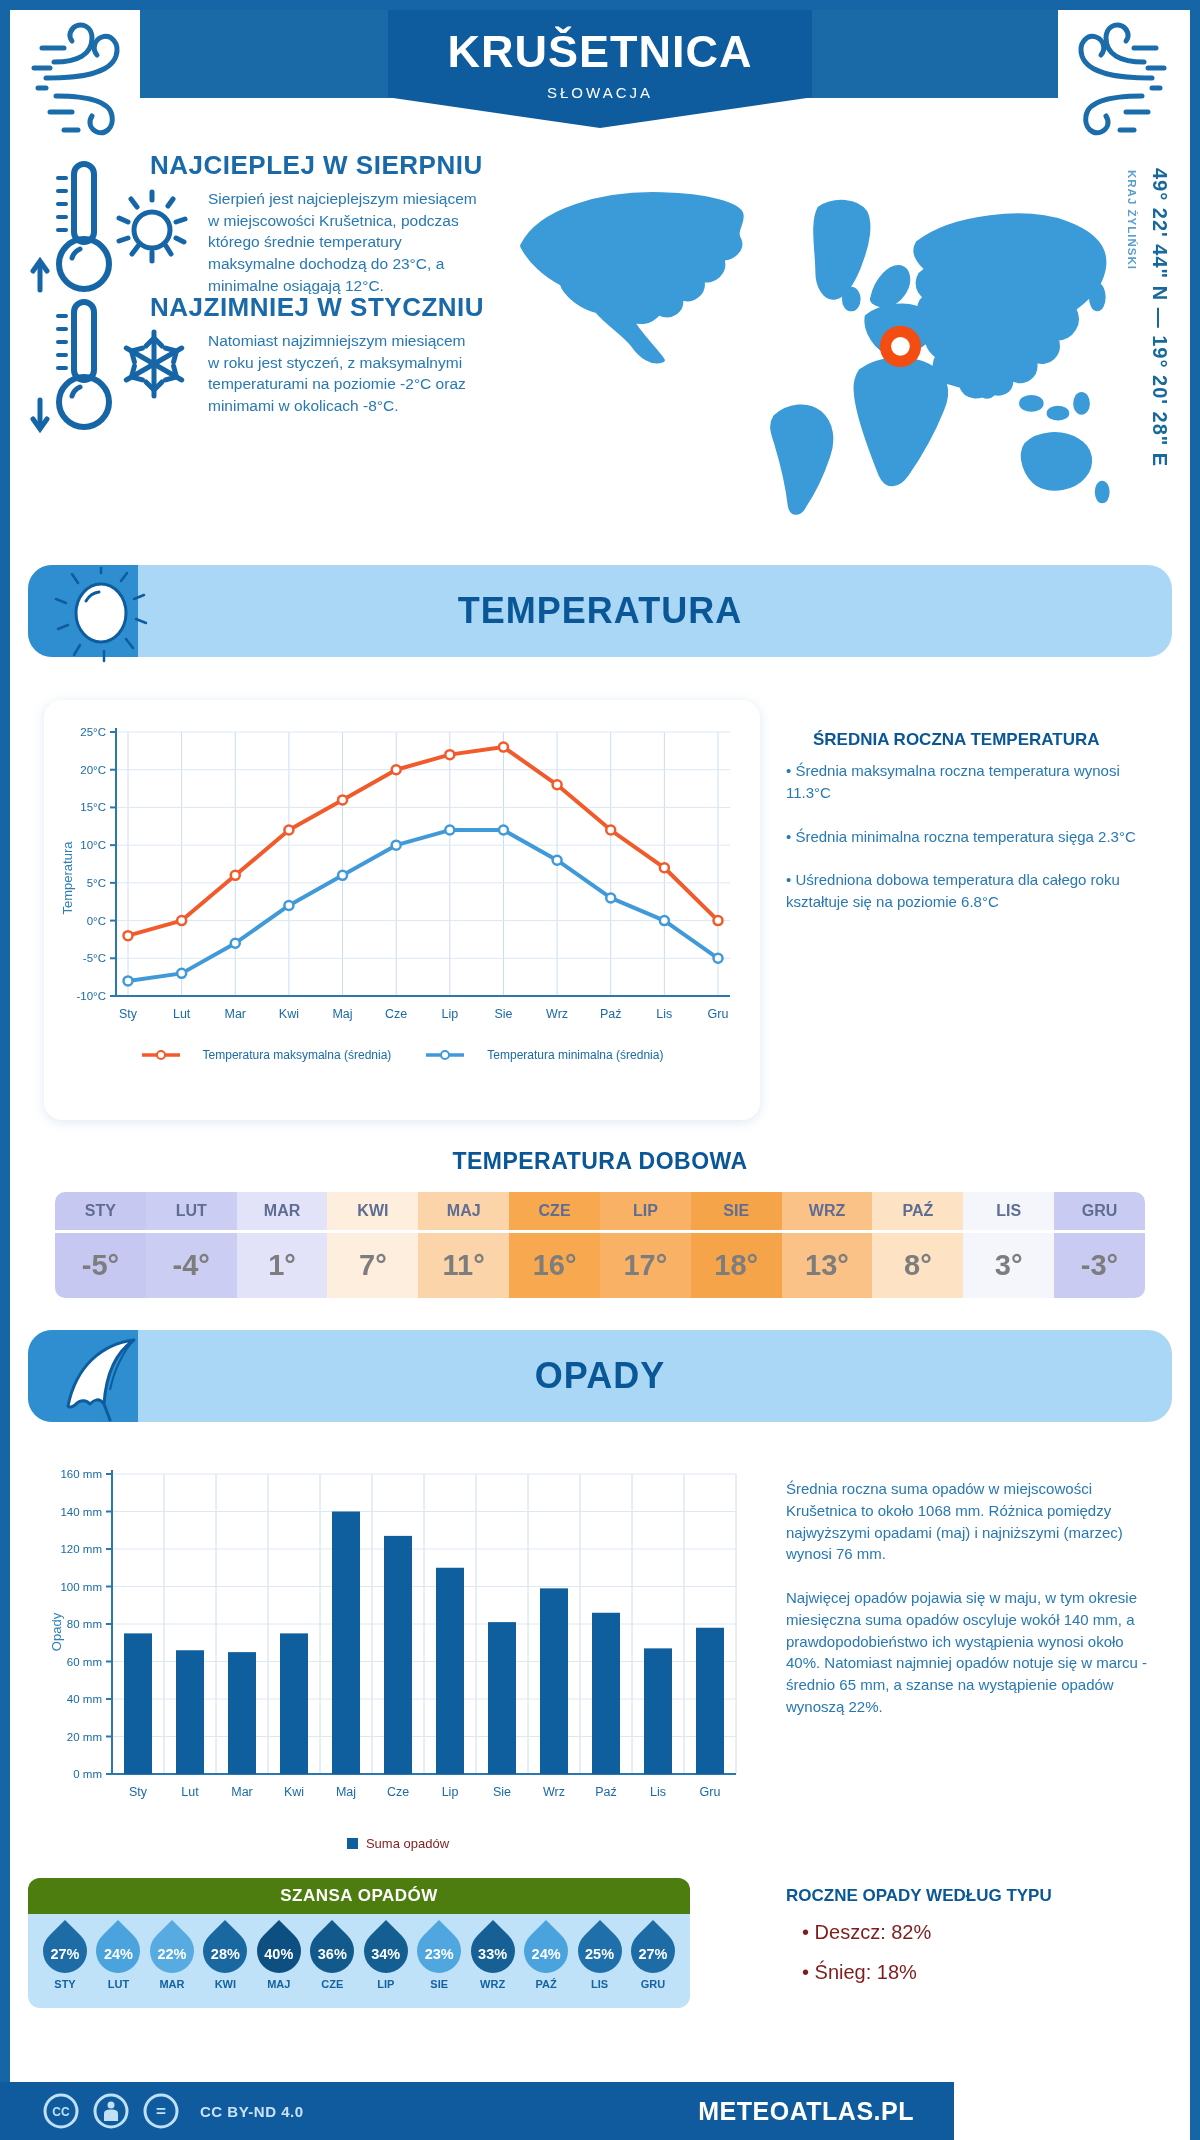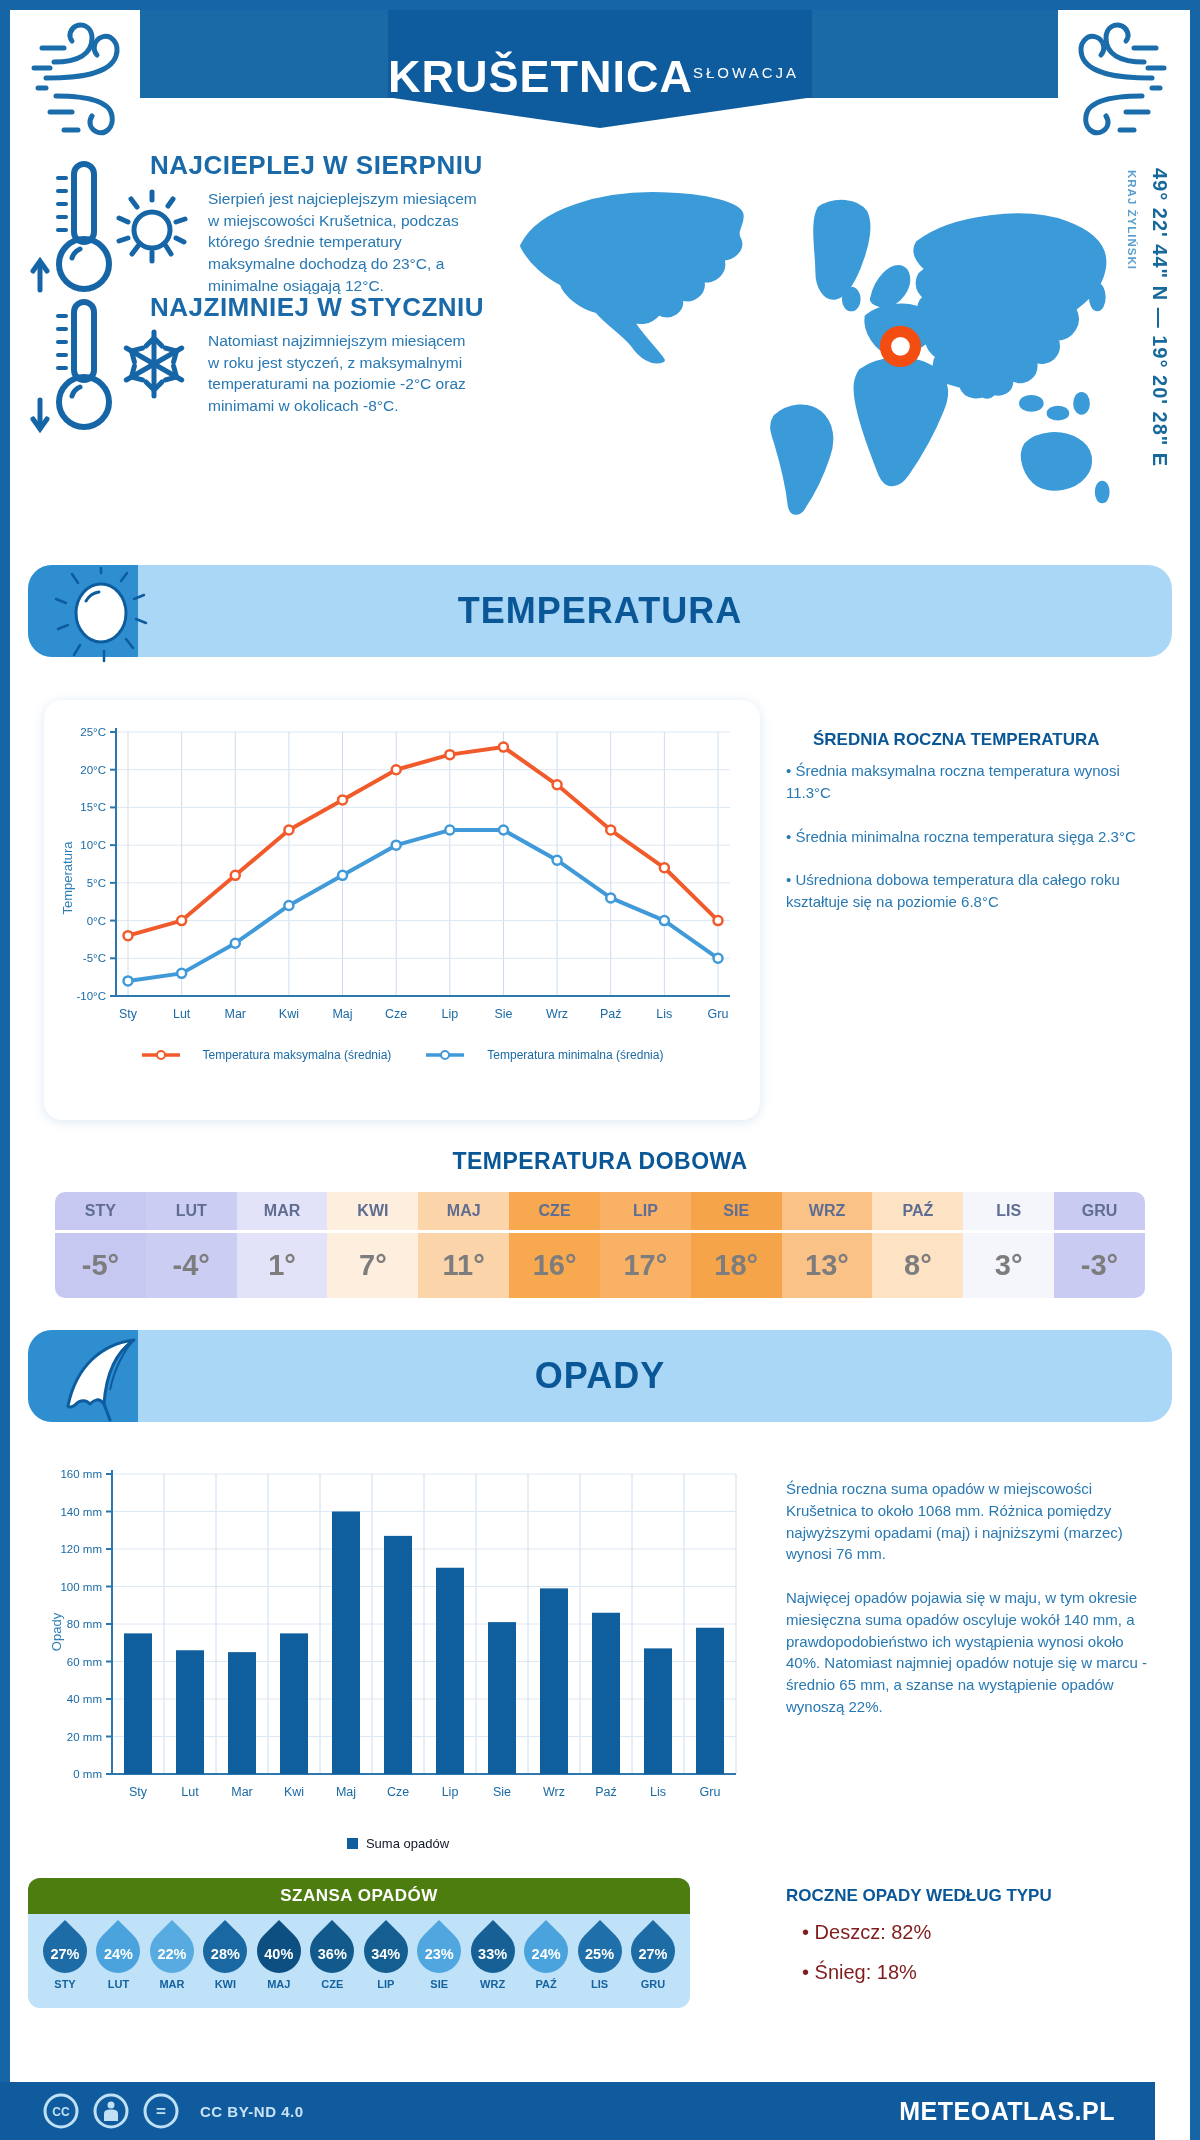--- a/index.html
+++ b/index.html
@@ -9,21 +9,21 @@
   }
   .abs{position:absolute;}
   
   .frame-top{left:0;top:0;width:1200px;height:10px;background:#1565a7;}
   .frame-left{left:0;top:0;width:10px;height:2140px;background:#1565a7;}
   .frame-right{right:0;top:0;width:10px;height:2140px;background:#1565a7;}
   
   .band{left:140px;top:10px;width:918px;height:88px;background:#1a6aa8;}
   .banner{left:388px;top:10px;width:424px;height:118px;background:#0e5c9e;
     clip-path:polygon(0 0,100% 0,100% 74%,50% 100%,0 74%);
-    display:flex;flex-direction:row;align-items:center;}
+    display:flex;flex-direction:column;align-items:center;}
   .banner-title{color:#fff;font-size:45px;font-weight:bold;letter-spacing:1px;margin-top:16px;}
   .banner-sub{color:#fff;font-size:15px;letter-spacing:3px;margin-top:6px;}
   .windL{left:20px;top:16px;}
   .windR{left:1056px;top:16px;transform:scaleX(-1);}
   
   .h-blue{color:#1a69a8;font-weight:bold;font-size:26px;letter-spacing:.5px;}
   .p-blue{color:#2878b2;font-size:15.5px;line-height:1.4;}
   .head1{left:150px;top:150px;}
   .head2{left:150px;top:292px;}
   .para1{left:208px;top:188px;width:272px;}
@@ -69,37 +69,37 @@
   .day-col{flex:1;}
   .day-col:first-child{border-radius:10px 0 0 10px;overflow:hidden;}
   .day-col:last-child{border-radius:0 10px 10px 0;overflow:hidden;}
   .day-m{height:38px;line-height:38px;text-align:center;font-weight:bold;
     font-size:16px;color:#5f6d92;border-bottom:3px solid #fff;}
   .day-v{height:65px;line-height:65px;text-align:center;font-weight:bold;
     font-size:29px;color:#7d7d7d;}
   
   #rain-chart{position:absolute;left:48px;top:1462px;}
   .rain-legend{left:48px;top:1836px;width:700px;display:flex;justify-content:center;
-    align-items:center;gap:8px;color:#0f172a;font-size:13px;}
+    align-items:center;gap:8px;color:#7f1d1d;font-size:13px;}
   .rain-legend .sq{width:11px;height:11px;background:#0f5e9d;display:inline-block;}
   
   .szansa{left:28px;top:1878px;width:662px;height:130px;background:#bfe2f8;border-radius:12px;}
   .szansa-strip{height:36px;background:#4d7c0f;border-radius:12px 12px 0 0;
     display:flex;align-items:center;justify-content:center;color:#fff;
     font-weight:bold;font-size:17px;letter-spacing:.5px;}
   #drops{display:flex;justify-content:space-between;padding:6px 12px 0 12px;}
   .drop-wrap{width:50px;text-align:center;}
   .drop-box{position:relative;width:50px;height:56px;}
   .drop-shape{position:absolute;left:3px;top:9px;width:44px;height:44px;
     border-radius:0 50% 50% 50%;transform:rotate(45deg);}
   .drop-pct{position:absolute;left:0;right:0;top:26px;color:#fff;
     font-weight:bold;font-size:14.5px;}
   .drop-m{margin-top:2px;font-size:11px;font-weight:bold;color:#15629f;}
   
-  .footer{left:0;top:2082px;width:1155px;height:58px;background:#0f5b9e;
+  .footer{left:0;top:2082px;width:954px;height:58px;background:#0f5b9e;
     display:flex;align-items:center;}
   .cc-group{display:flex;align-items:center;gap:12px;margin-left:42px;}
   .cc-label{color:#c9e2f6;font-weight:bold;font-size:15px;letter-spacing:.5px;margin-left:8px;}
   .site{position:absolute;right:40px;top:0;height:58px;display:flex;align-items:center;
     color:#fff;font-weight:bold;font-size:25px;letter-spacing:.5px;}
 </style>
 </head>
 <body>
 
 <div class="abs frame-top"></div>

